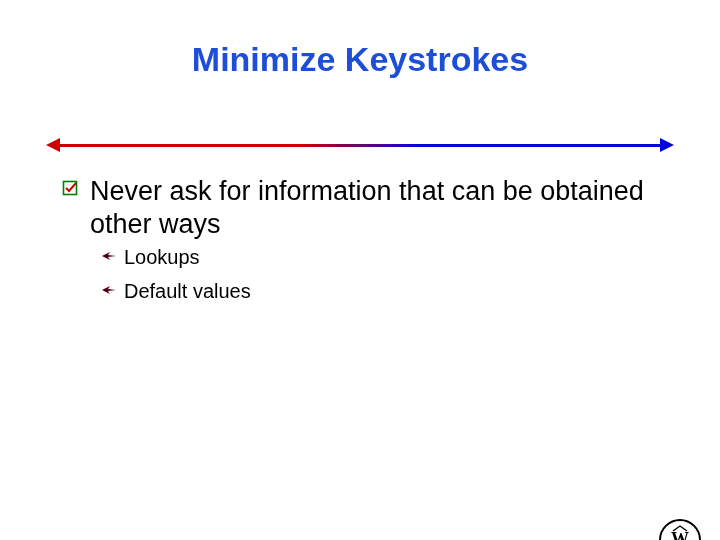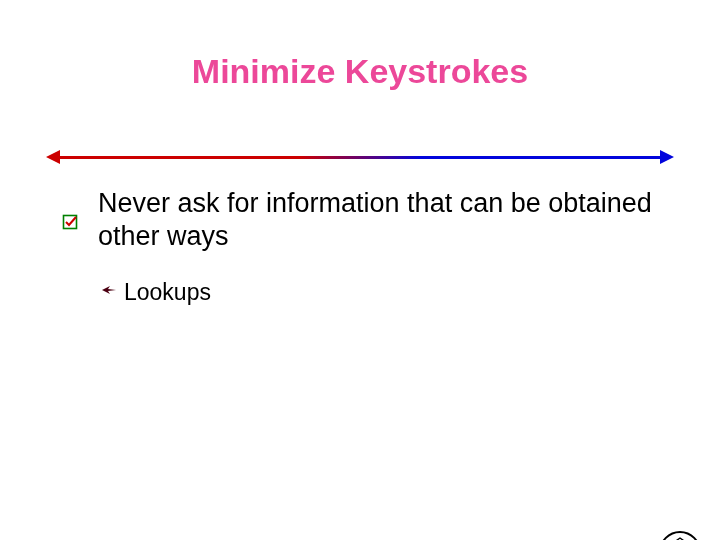--- a/index.html
+++ b/index.html
@@ -1,37 +1,37 @@
 <!DOCTYPE html>
 <html><head>
 <meta charset="utf-8">
 <style>
   * { margin: 0; padding: 0; box-sizing: border-box; }
   html, body { width: 720px; height: 540px; background: #fff; font-family: Verdana, Arial, sans-serif; color: #000; overflow: hidden; }
   .slide { position: relative; width: 720px; height: 540px; }
 
-  .title { text-align: center; margin-top: 52px; font-size: 34px; font-weight: 700; color: #ec4899; }
+  .title { text-align: center; margin-top: 40px; font-size: 34px; font-weight: 700; color: #1d4ed8; }
 
   .arrow-divider { position: absolute; left: 48px; top: 100px; width: 624px; height: 12px; }
   .arrow-divider .line { position: absolute; top: 4px; left: 10px; right: 10px; height: 3px;
     background: linear-gradient(to right, #cc0000 0%, #cc0000 40%, #0205dc 60%, #0205dc 100%); }
   .arrow-divider .cap-left, .arrow-divider .cap-right { position: absolute; top: -2px; width: 0; height: 0; border-top: 7px solid transparent; border-bottom: 7px solid transparent; }
   .arrow-divider .cap-left { left: -2px; border-right: 14px solid #cc0000; }
   .arrow-divider .cap-right { right: -2px; border-left: 14px solid #0205dc; }
 
   .content { position: absolute; left: 62px; right: 50px; top: 135px; }
 
-  .bullet-l1 { display: flex; align-items: center; gap: 20px; margin-bottom: 26px; }
+  .bullet-l1 { display: flex; align-items: flex-start; gap: 12px; margin-bottom: 4px; }
   .bullet-l1 .ico { flex: 0 0 auto; margin-top: 5px; }
   .bullet-l1 .txt { font-size: 27px; line-height: 1.22; }
 
   .sub-list { margin-left: 40px; }
   .bullet-l2 { display: flex; align-items: flex-start; gap: 8px; margin-bottom: 10px; }
   .bullet-l2 .ico { flex: 0 0 auto; margin-top: 4px; }
-  .bullet-l2 .txt { font-size: 23px; line-height: 1.2; }
+  .bullet-l2 .txt { font-size: 20px; line-height: 1.2; }
 
   .logo { position: absolute; right: 18px; bottom: 18px; }
 
   svg { display: block; }
 </style>
 </head>
 <body>
 
 <div class="slide">
 
@@ -60,20 +60,28 @@
       <div class="bullet-l2">
         <span class="ico">
           <svg width="14" height="14" viewBox="0 0 14 14">
             <polygon points="0,7 8,3 6,6 14,7 6,8 8,11" fill="#4b0012"></polygon>
           </svg>
         </span>
         <span class="txt">Lookups</span>
       </div>
 
 
+      <div class="bullet-l2">
+        <span class="ico">
+          <svg width="14" height="14" viewBox="0 0 14 14">
+            <polygon points="0,7 8,3 6,6 14,7 6,8 8,11" fill="#4b0012"></polygon>
+          </svg>
+        </span>
+        <span class="txt">Default values</span>
+      </div>
 
     </div>
   </div>
 
   <div class="logo" aria-label="Wiley">
     <svg width="44" height="44" viewBox="0 0 44 44">
       <circle cx="22" cy="22" r="20" fill="none" stroke="#000" stroke-width="2"></circle>
       <text x="22" y="27" font-family="Georgia, 'Times New Roman', serif" font-size="18" font-weight="700" text-anchor="middle" fill="#000">W</text>
       <path d="M15 13 L22 8 L29 13" fill="none" stroke="#000" stroke-width="1.4"></path>
       <circle cx="17" cy="33" r="1.2" fill="#000"></circle>

